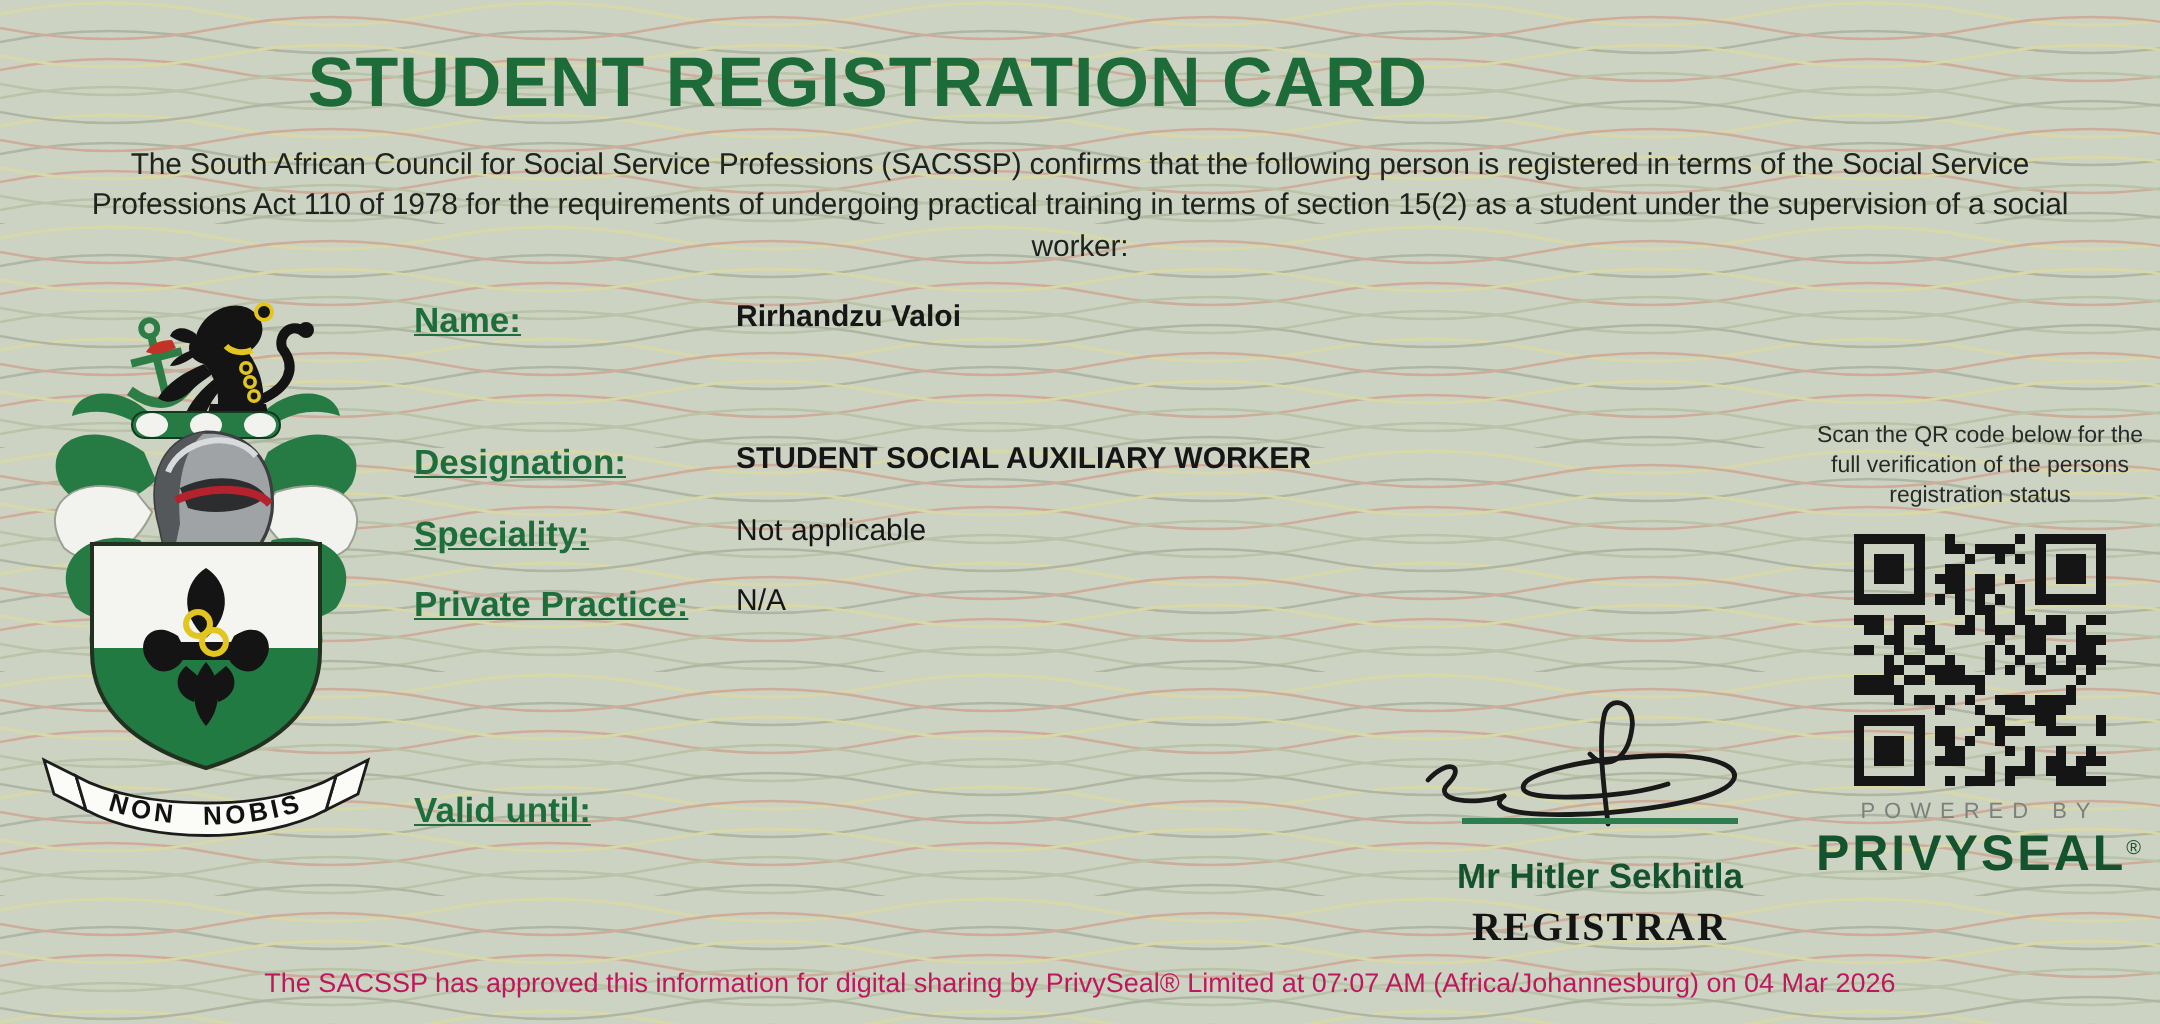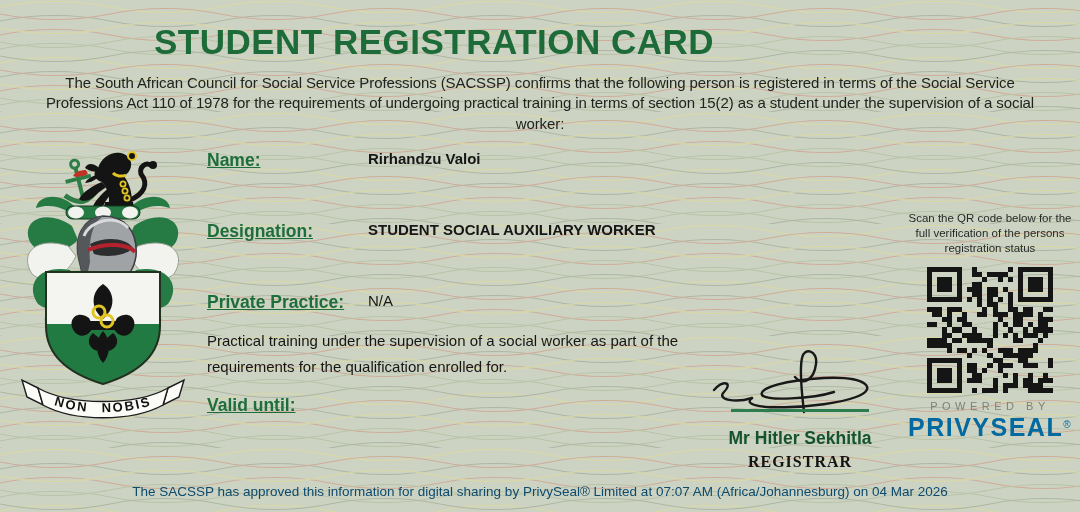--- a/index.html
+++ b/index.html
@@ -30,30 +30,30 @@
   .frow .val.b{font-weight:700;}
   .r0{top:6px}.r1{top:42px}.r2{top:77px}.r3{top:113px}.r4{top:148px}
   .r5{top:184px}.r5 .val{width:532px;line-height:26px;}
   .r6{top:251px}
 
   .sig-scribble{left:706px;top:350px;width:180px;height:64px;}
   .sig-line{left:731px;top:409px;width:138px;height:3px;background:#2e7d4f;}
   .sig-name{left:690px;top:428px;width:220px;text-align:center;
     font-family:Liberation Sans, sans-serif;font-weight:700;font-size:17.5px;color:#14532d;}
   .sig-role{left:690px;top:453px;width:220px;text-align:center;
-    font-family:"Liberation Serif",serif;font-weight:700;font-size:16px;letter-spacing:1px;color:#141414;}
+    font-family:"Liberation Serif",serif;font-weight:700;font-size:20px;letter-spacing:1px;color:#141414;}
 
   .qr-panel{left:906px;top:211px;width:168px;text-align:center;}
   .qr-caption{font-size:11.5px;line-height:1.32;color:#272b28;}
   .qr-code{display:block;margin:10px auto 0;width:126px;height:126px;}
   .powered{margin-top:7px;font-size:11px;letter-spacing:4.5px;color:#7c817c;white-space:nowrap;}
-  .brand{margin-top:1px;font-size:25px;font-weight:700;letter-spacing:1.5px;color:#0369a1;white-space:nowrap;}
+  .brand{margin-top:1px;font-size:25px;font-weight:700;letter-spacing:1.5px;color:#14532d;white-space:nowrap;}
   .brand sup{font-size:10px;font-weight:400;vertical-align:8px;}
 
-  .footer{left:0;top:484px;width:1080px;text-align:center;font-size:13.5px;color:#0c4a6e;}
+  .footer{left:0;top:484px;width:1080px;text-align:center;font-size:13.5px;color:#be185d;}
 </style>
 </head>
 <body>
 
 <svg class="bg-waves" width="1080" height="512">
   <defs>
     <pattern id="wv" width="220" height="112" patternUnits="userSpaceOnUse">
       <g fill="none" stroke-width="1.2" opacity="0.8">
         <path d="M0,7   q55,-11 110,0 t110,0" stroke="#deda9c"></path>
         <path d="M0,21  q55,-11 110,0 t110,0" stroke="#a6af9b"></path>
@@ -171,26 +171,29 @@
 
 <div class="layer fields">
   <div class="frow r0">
     <span class="lbl">Name:</span>
     <span class="val b">Rirhandzu Valoi</span>
   </div>
   <div class="frow r2">
     <span class="lbl">Designation:</span>
     <span class="val b">STUDENT SOCIAL AUXILIARY WORKER</span>
   </div>
+  <div class="frow r3">
+    <span class="lbl">Speciality:</span>
+    <span class="val">Not applicable</span>
+  </div>
   <div class="frow r4">
     <span class="lbl">Private Practice:</span>
     <span class="val">N/A</span>
   </div>
   <div class="frow r5">
-    <span class="val">Practical training under the supervision of a social worker as part of the requirements for the qualification enrolled for.</span>
   </div>
   <div class="frow r6">
     <span class="lbl">Valid until:</span>
   </div>
 </div>
 
 <svg class="layer sig-scribble" viewBox="0 0 180 64">
   <g fill="none" stroke="#191919" stroke-width="2.4" stroke-linecap="round">
     <path d="M8,40 C18,29 27,33 18,42 C10,50 30,53 46,48"></path>
     <path d="M46,48 C28,62 118,59 150,47 C172,39 162,26 118,28 C80,30 52,38 56,45 C60,51 106,49 128,42"></path>

